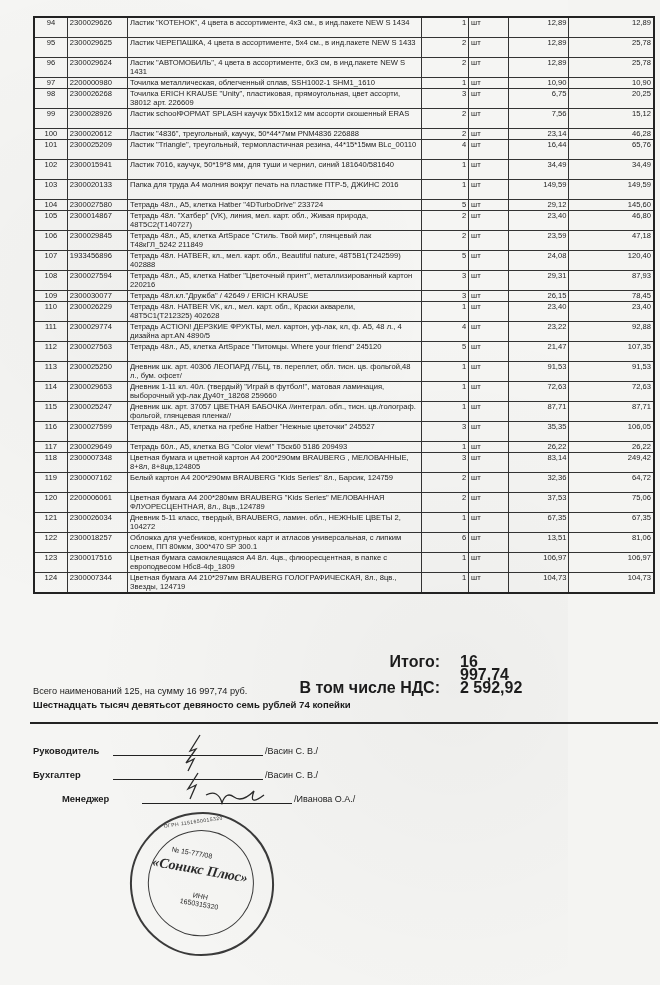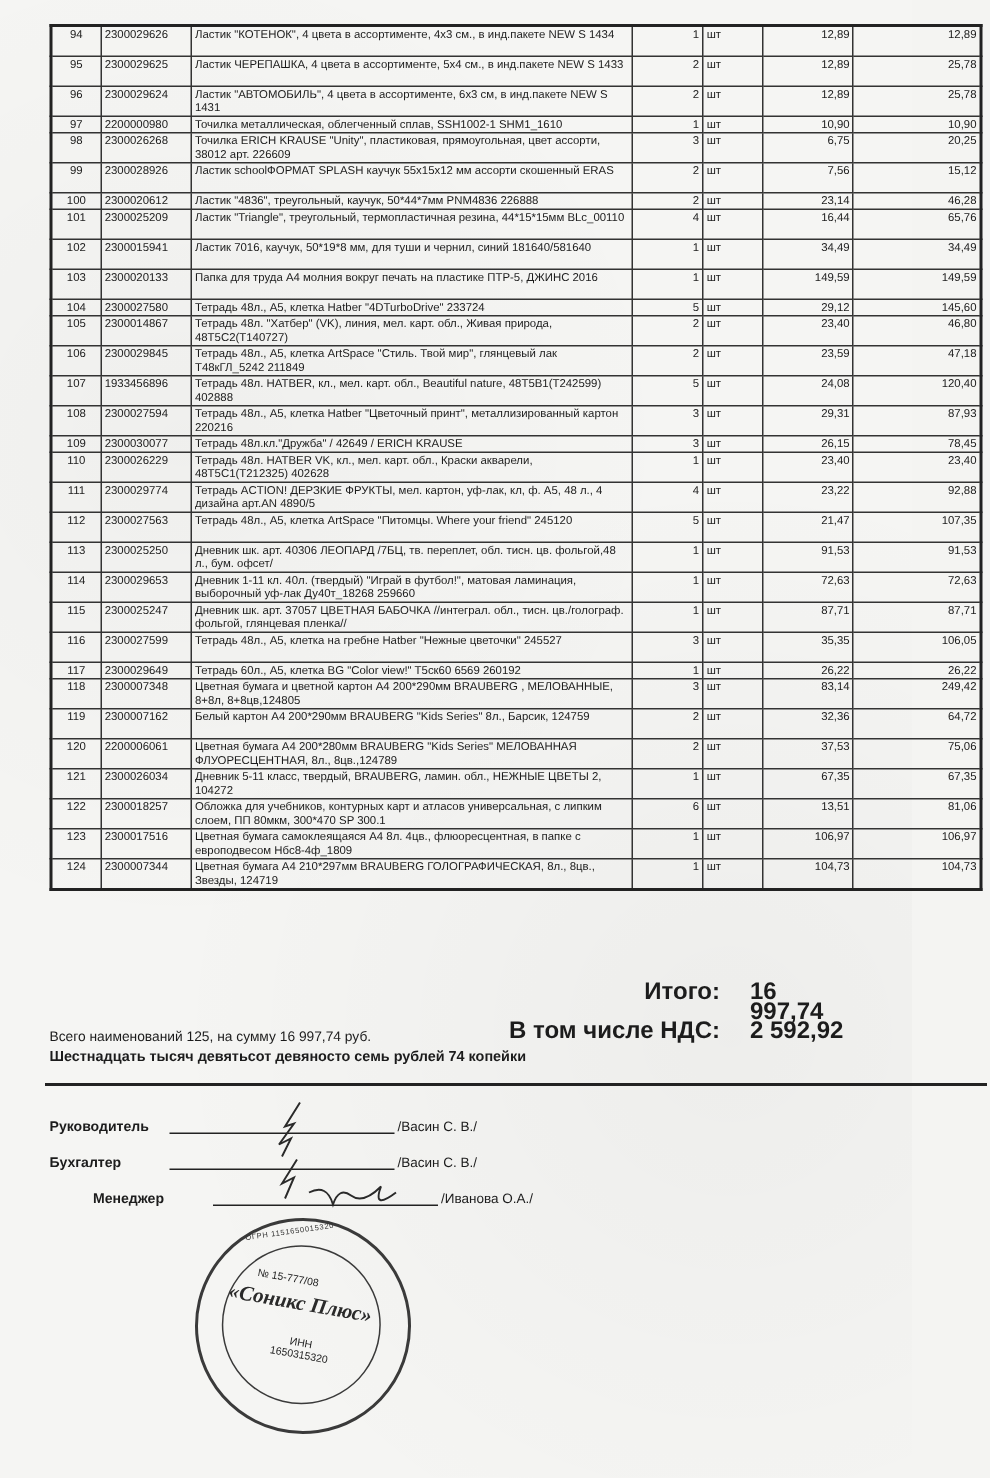--- a/index.html
+++ b/index.html
@@ -9,21 +9,20 @@
     font-family: "Liberation Sans", sans-serif;
     color: #1c1c1c;
     position: relative;
   }
   .paper {
     position: absolute; left: 0; top: 0; width: 568px; height: 985px;
     background:
       radial-gradient(circle at 20% 30%, rgba(0,0,0,0.025) 0, transparent 40%),
       radial-gradient(circle at 80% 70%, rgba(0,0,0,0.03) 0, transparent 45%),
       #f5f5f3;
-    padding-left: 40px;
   }
   table.items {
     position: absolute; left: 33px; top: 16px;
     width: 622px;
     border-collapse: collapse;
     border: 2px solid #222;
     font-size: 7.6px;
     line-height: 9.4px;
   }
   table.items td {
@@ -301,21 +300,21 @@
       <td class="code">2300027599</td>
       <td class="name">Тетрадь 48л., А5, клетка на гребне Hatber "Нежные цветочки" 245527</td>
       <td class="qty">3</td>
       <td class="unit">шт</td>
       <td class="price">35,35</td>
       <td class="sum">106,05</td>
     </tr>
         <tr class="r1">
       <td class="num">117</td>
       <td class="code">2300029649</td>
-      <td class="name">Тетрадь 60л., А5, клетка BG "Color view!"  T5ск60 6569  260192</td>
+      <td class="name">Тетрадь 60л., А5, клетка BG "Color view!"  T5ск60 5186  209493</td>
       <td class="qty">1</td>
       <td class="unit">шт</td>
       <td class="price">26,22</td>
       <td class="sum">26,22</td>
     </tr>
         <tr class="r2">
       <td class="num">118</td>
       <td class="code">2300007348</td>
       <td class="name">Цветная бумага и цветной картон А4 200*290мм BRAUBERG , МЕЛОВАННЫЕ, 8+8л, 8+8цв,124805</td>
       <td class="qty">3</td>

